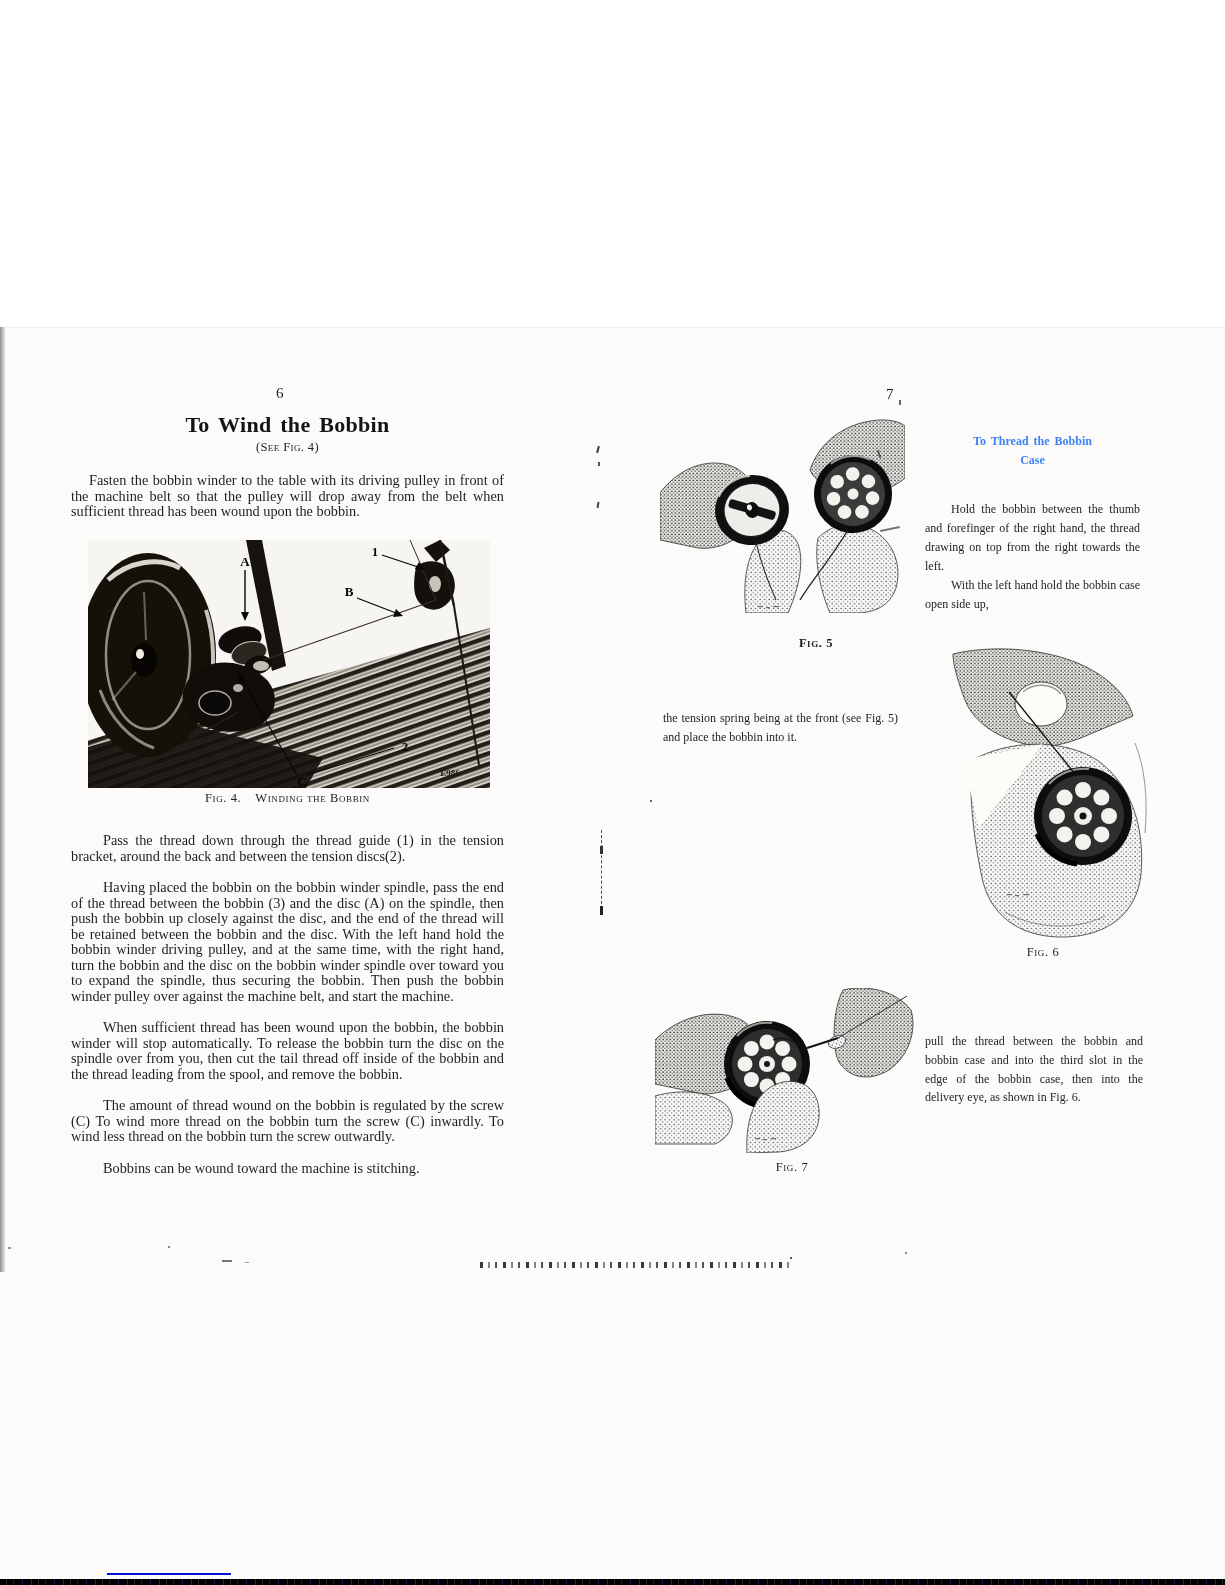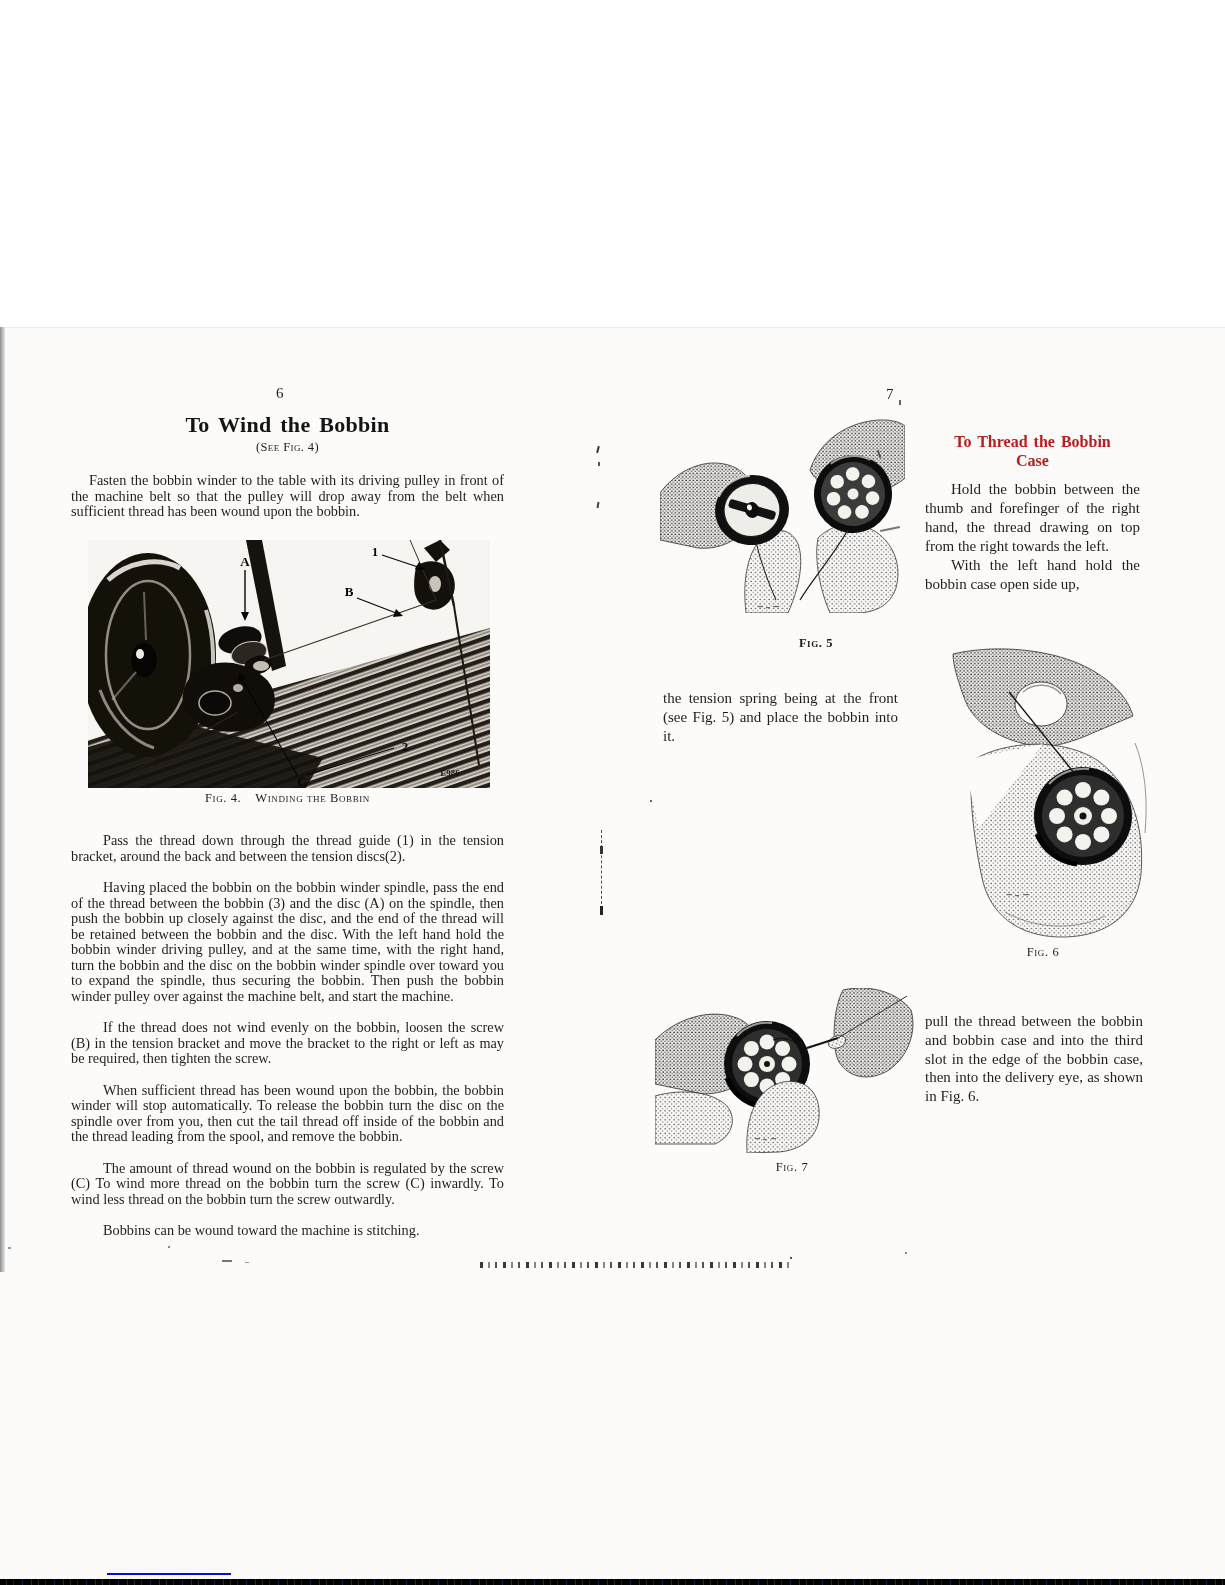--- a/index.html
+++ b/index.html
@@ -3,28 +3,28 @@
 <meta charset="utf-8">
 <style>
   html,body{margin:0;padding:0;background:#ffffff;}
   .canvas{position:relative;width:1225px;height:1585px;background:#ffffff;overflow:hidden;
           font-family:"Liberation Serif", serif;color:#1e1e1e;}
   .abs{position:absolute;}
   .scan-bg{left:0;top:327px;width:1225px;height:1258px;background:#fcfbf9;box-shadow:inset 0 1px 0 #efedea;}
   .left-edge{left:0;top:327px;width:5px;height:945px;background:linear-gradient(to right,#8f8f8f,#e6e6e6);}
   .pgnum{font-size:15px;color:#222;}
   .h6{width:465px;text-align:center;font-weight:bold;font-size:22px;letter-spacing:.3px;word-spacing:3px;color:#141414;}
-  .h7{width:215px;text-align:center;font-weight:bold;font-size:16px;line-height:19px;word-spacing:2px;color:#b91c1c;}
+  .h7{width:215px;text-align:center;font-weight:bold;font-size:12px;line-height:19px;word-spacing:2px;color:#3b82f6;}
   .sc{font-variant:small-caps;}
   .sub{width:465px;text-align:center;font-size:12.5px;letter-spacing:.4px;color:#222;}
   .cap{text-align:center;font-size:12.5px;letter-spacing:.6px;color:#1c1c1c;}
   .cap .gap{display:inline-block;width:14px;}
   .body6{width:465px;font-size:14.3px;line-height:15.5px;text-align:justify;}
   .body6 p{margin:16px;}
-  .col7{font-size:15px;line-height:19px;text-align:justify;}
+  .col7{font-size:12px;line-height:19px;text-align:justify;margin-top:20px;}
   .col7 p{margin:0;}
   .ind18{text-indent:18px;}
   .ind32{text-indent:32px;}
   .ind26{text-indent:26px;}
   .noind{text-indent:0;}
   .art{background:#555;}
   .dashline{border-left:1px dashed #4a4a4a;width:1px;background:none;}
   .smudge{height:6px;background:
      repeating-linear-gradient(90deg, rgba(25,22,20,.85) 0 3px, rgba(0,0,0,0) 3px 8px,
        rgba(60,55,50,.6) 8px 10px, rgba(0,0,0,0) 10px 15px, rgba(30,28,25,.75) 15px 17px, rgba(0,0,0,0) 17px 23px);}
@@ -113,21 +113,20 @@
       </g>
     </svg>
   </div>
   <div class="abs cap sc" style="left:55px;top:791px;width:465px;">
     <span>Fig. 4.</span><span class="gap"></span><span>Winding the Bobbin</span>
   </div>
 
   <div class="abs body6" style="left:55px;top:817px;">
     <p class="ind32">Pass the thread down through the thread guide (1) in the tension bracket, around the back and between the tension discs(2).</p>
     <p class="ind32">Having placed the bobbin on the bobbin winder spindle, pass the end of the thread between the bobbin (3) and the disc (A) on the spindle, then push the bobbin up closely against the disc, and the end of the thread will be retained between the bobbin and the disc.  With the left hand hold the bobbin winder driving pulley, and at the same time, with the right hand, turn the bobbin and the disc on the bobbin winder spindle over toward you to expand the spindle, thus securing the bobbin.  Then push the bobbin winder pulley over against the machine belt, and start the machine.</p>
-    <p class="ind32">If the thread does not wind evenly on the bobbin, loosen the screw (B) in the tension bracket and move the bracket to the right or left as may be required, then tighten the screw.</p>
     <p class="ind32">When sufficient thread has been wound upon the bobbin, the bobbin winder will stop automatically.  To release the bobbin turn the disc on the spindle over from you, then cut the tail thread off inside of the bobbin and the thread leading from the spool, and remove the bobbin.</p>
     <p class="ind32">The amount of thread wound on the bobbin is regulated by the screw (C)  To wind more thread on the bobbin turn the screw (C) inwardly.  To wind less thread on the bobbin turn the screw outwardly.</p>
     <p class="ind32">Bobbins can be wound toward the machine is stitching.</p>
   </div>
 
   <div class="abs pgnum" style="left:886px;top:386px;">7</div>
 
   <div class="abs" style="left:660px;top:418px;">
     <svg viewBox="0 0 245 195" width="245" height="195">
       <defs>

